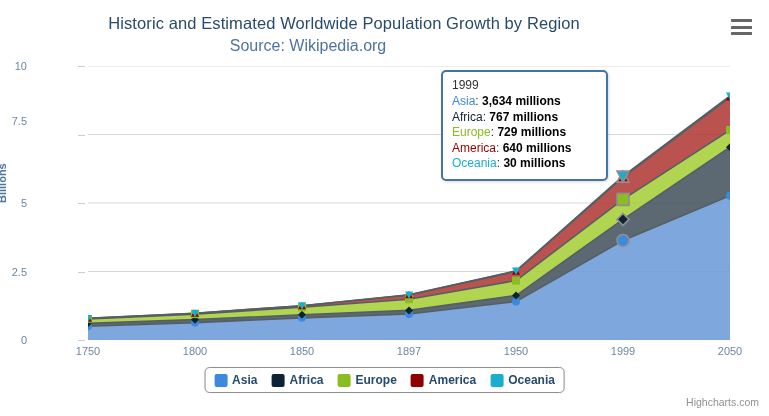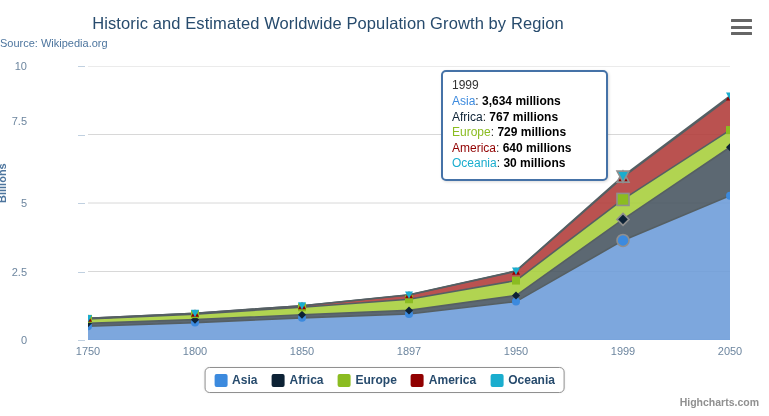--- a/index.html
+++ b/index.html
@@ -15,36 +15,36 @@
     width: 769px;
     height: 416px;
     background: #ffffff;
     overflow: hidden;
   }
 
   
   #chart-title {
     position: absolute;
     top: 14px;
-    left: 0;
+    left: 16px;
     width: 656px;
     text-align: center;
     font-size: 16.5px;
     color: #274b6d;
     font-weight: normal;
     letter-spacing: 0.1px;
     white-space: nowrap;
   }
   #chart-subtitle {
     position: absolute;
     top: 37px;
     left: 0;
     width: 616px;
-    text-align: left;
-    font-size: 11px;
+    text-align: center;
+    font-size: 16px;
     color: #4d759e;
     white-space: nowrap;
   }
 
   
   #context-button {
     position: absolute;
     top: 18px;
     right: 16px;
     width: 22px;
@@ -179,21 +179,20 @@
 
   
   #credits {
     position: absolute;
     right: 10px;
     bottom: 8px;
     font-size: 10.5px;
     color: #909090;
     cursor: pointer;
     white-space: nowrap;
-    font-weight: bold;
   }
 </style>
 </head>
 <body>
 
 <div id="chart-root">
 
   <div id="chart-title">Historic and Estimated Worldwide Population Growth by Region</div>
   <div id="chart-subtitle">Source: Wikipedia.org</div>
 

